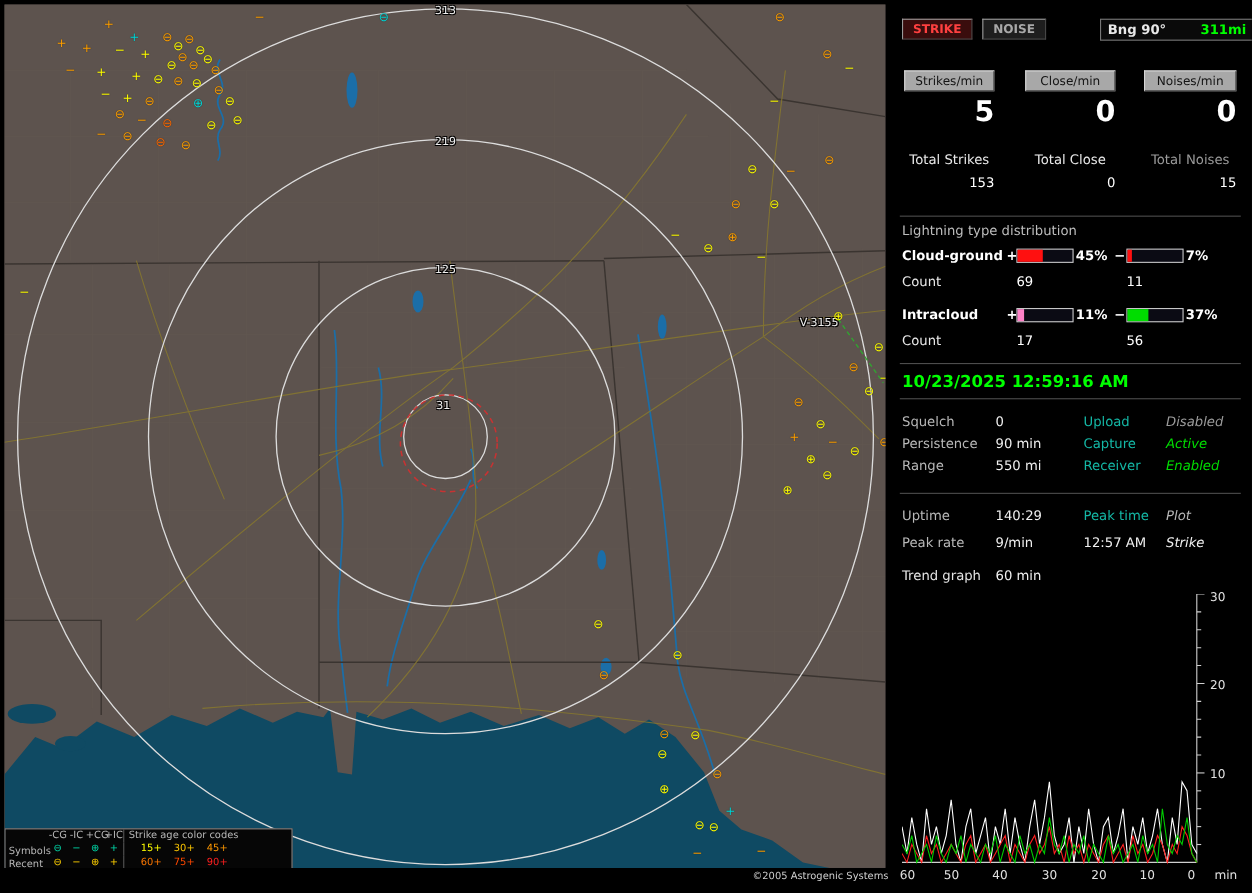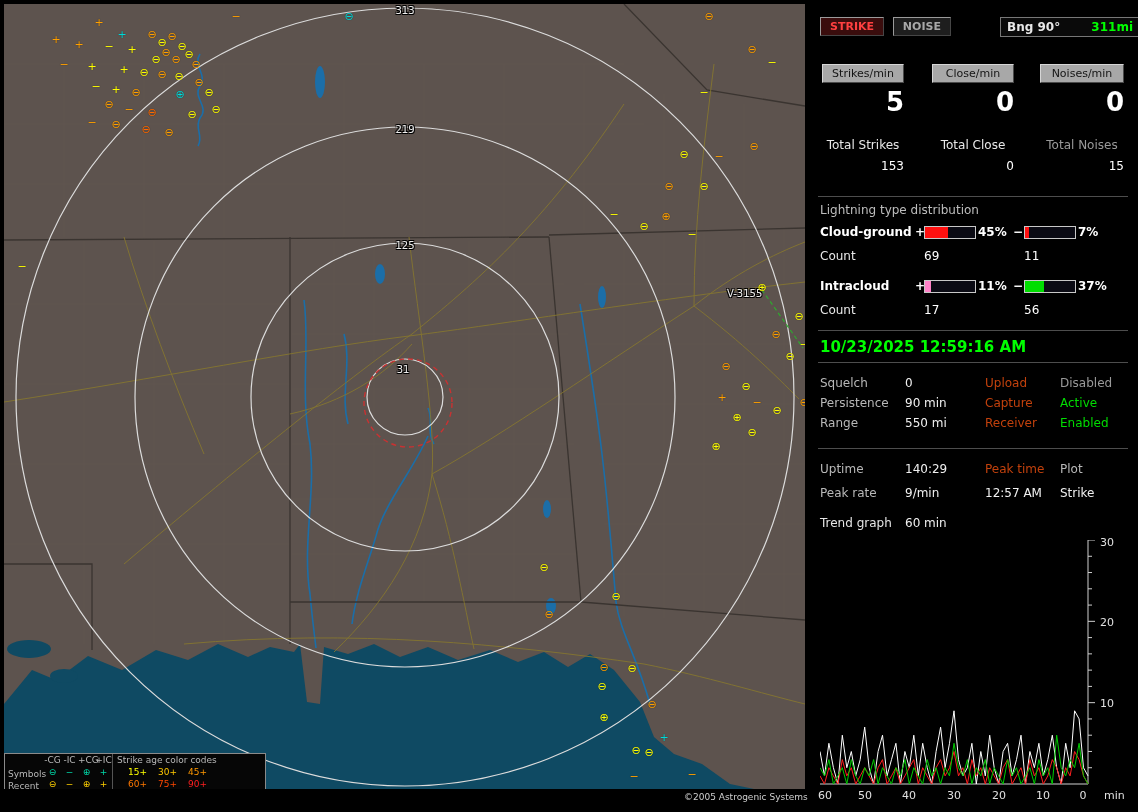--- a/index.html
+++ b/index.html
@@ -58,22 +58,22 @@
   .bar i{display:block;height:100%;}
   .d-pct{position:absolute;font-weight:bold;color:#fff;}
   .c-lab{position:absolute;left:0;color:#e8e8e8;}
   .c-v1{position:absolute;left:104px;color:#fff;}
   .c-v2{position:absolute;left:204px;color:#fff;}
 
   .dt{color:#00ff00;font-weight:bold;font-size:15px;}
 
   .grid4 .k1{position:absolute;left:8px;color:#b8b8b8;}
   .grid4 .v1{position:absolute;left:93px;color:#f0f0f0;}
-  .grid4 .k2{position:absolute;left:173px;color:#c2410c;}
-  .grid4 .v2{position:absolute;left:248px;}
+  .grid4 .k2{position:absolute;left:173px;color:#14b8a6;}
+  .grid4 .v2{position:absolute;left:248px;font-style:italic;}
   .rowl{position:absolute;left:0;right:0;height:20px;}
 
   .chart{position:absolute;left:8px;top:536px;width:310px;height:266px;}
   .chart svg{position:absolute;left:0;top:0;}
   .ylab{position:absolute;left:280px;color:#e0e0e0;font-size:11px;}
   .xlab{position:absolute;top:249px;color:#e0e0e0;font-size:11px;transform:translateX(-50%);}
   .xunit{position:absolute;top:249px;left:284px;color:#e0e0e0;font-size:11px;}
 </style>
 </head>
 <body>

